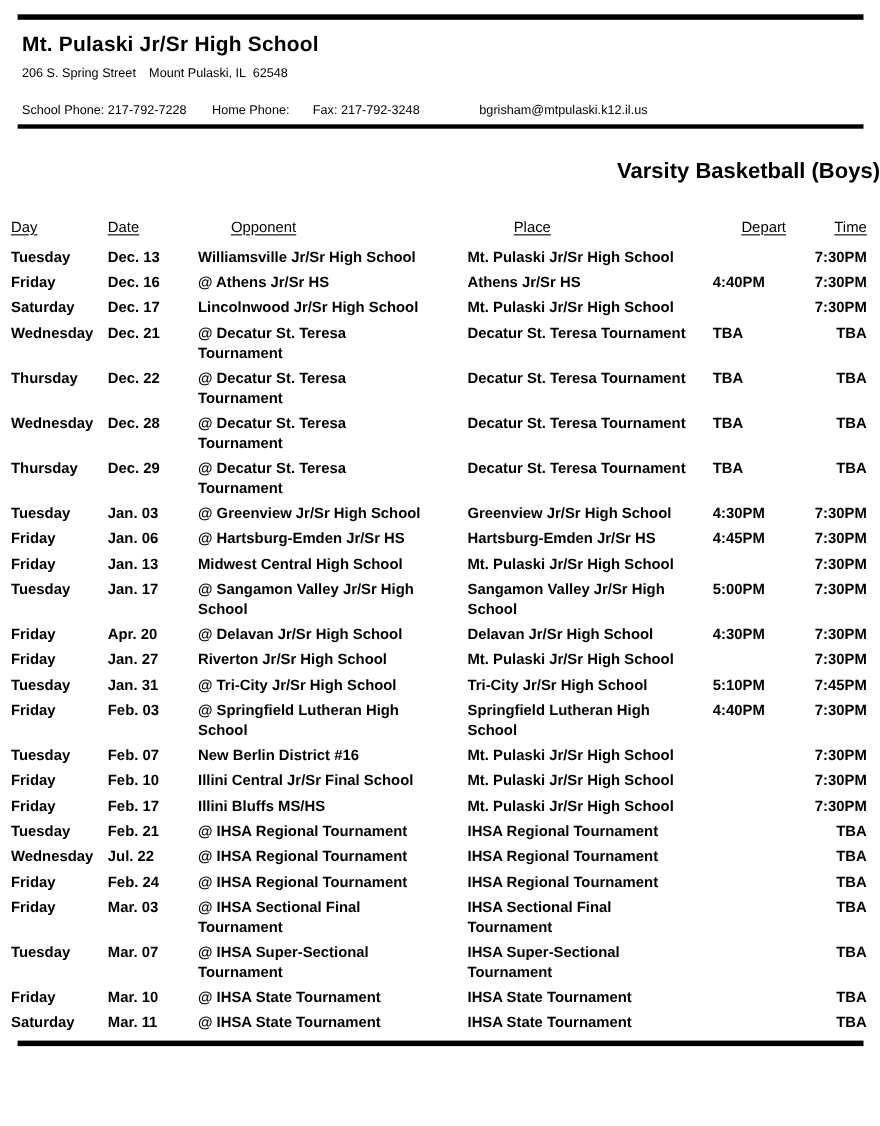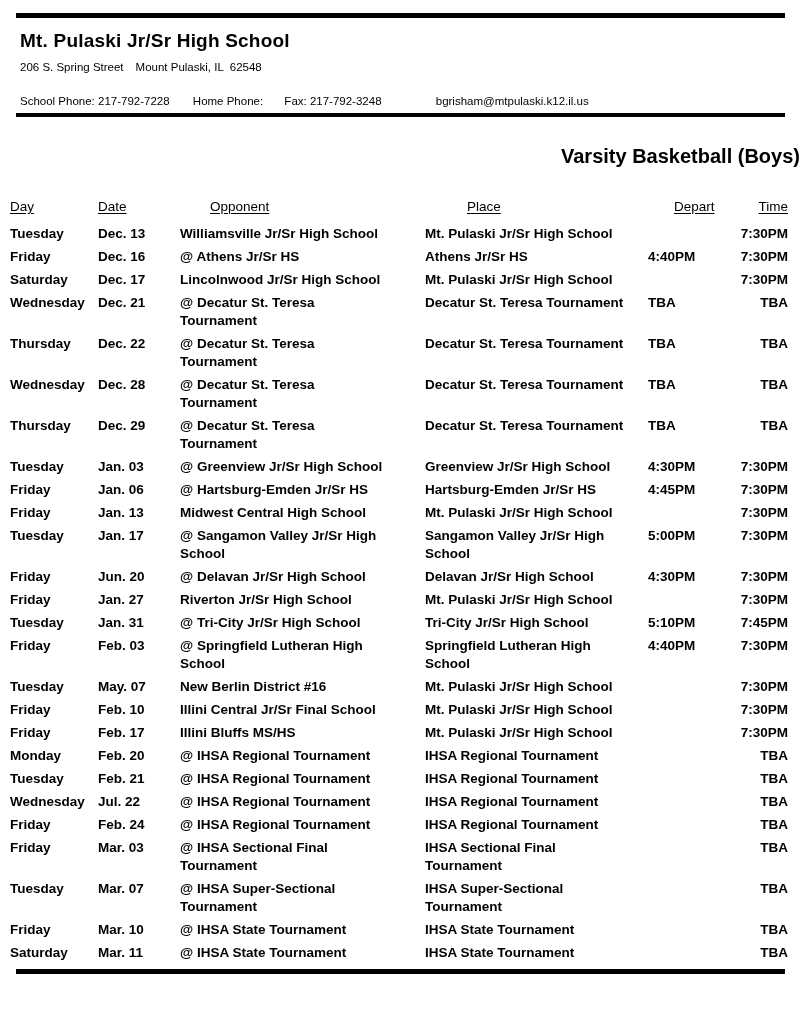--- a/index.html
+++ b/index.html
@@ -199,21 +199,21 @@
     <td class="col-opponent">@ Sangamon Valley Jr/Sr High
 School</td>
     <td class="col-place">Sangamon Valley Jr/Sr High
 School</td>
     <td class="col-depart">5:00PM</td>
     <td class="col-time">7:30PM</td>
   </tr>
 
   <tr class="game-row">
     <td class="col-day">Friday</td>
-    <td class="col-date">Jun. 20</td>
+    <td class="col-date">Apr. 20</td>
     <td class="col-opponent">@ Delavan Jr/Sr High School</td>
     <td class="col-place">Delavan Jr/Sr High School</td>
     <td class="col-depart">4:30PM</td>
     <td class="col-time">7:30PM</td>
   </tr>
 
   <tr class="game-row">
     <td class="col-day">Friday</td>
     <td class="col-date">Jan. 27</td>
     <td class="col-opponent">Riverton Jr/Sr High School</td>
@@ -237,21 +237,21 @@
     <td class="col-opponent">@ Springfield Lutheran High
 School</td>
     <td class="col-place">Springfield Lutheran High
 School</td>
     <td class="col-depart">4:40PM</td>
     <td class="col-time">7:30PM</td>
   </tr>
 
   <tr class="game-row">
     <td class="col-day">Tuesday</td>
-    <td class="col-date">May. 07</td>
+    <td class="col-date">Feb. 07</td>
     <td class="col-opponent">New Berlin District #16</td>
     <td class="col-place">Mt. Pulaski Jr/Sr High School</td>
     <td class="col-depart"></td>
     <td class="col-time">7:30PM</td>
   </tr>
 
   <tr class="game-row">
     <td class="col-day">Friday</td>
     <td class="col-date">Feb. 10</td>
     <td class="col-opponent">Illini Central Jr/Sr Final School</td>
@@ -262,28 +262,20 @@
 
   <tr class="game-row">
     <td class="col-day">Friday</td>
     <td class="col-date">Feb. 17</td>
     <td class="col-opponent">Illini Bluffs MS/HS</td>
     <td class="col-place">Mt. Pulaski Jr/Sr High School</td>
     <td class="col-depart"></td>
     <td class="col-time">7:30PM</td>
   </tr>
 
-  <tr class="game-row">
-    <td class="col-day">Monday</td>
-    <td class="col-date">Feb. 20</td>
-    <td class="col-opponent">@ IHSA Regional Tournament</td>
-    <td class="col-place">IHSA Regional Tournament</td>
-    <td class="col-depart"></td>
-    <td class="col-time">TBA</td>
-  </tr>
 
   <tr class="game-row">
     <td class="col-day">Tuesday</td>
     <td class="col-date">Feb. 21</td>
     <td class="col-opponent">@ IHSA Regional Tournament</td>
     <td class="col-place">IHSA Regional Tournament</td>
     <td class="col-depart"></td>
     <td class="col-time">TBA</td>
   </tr>
 

